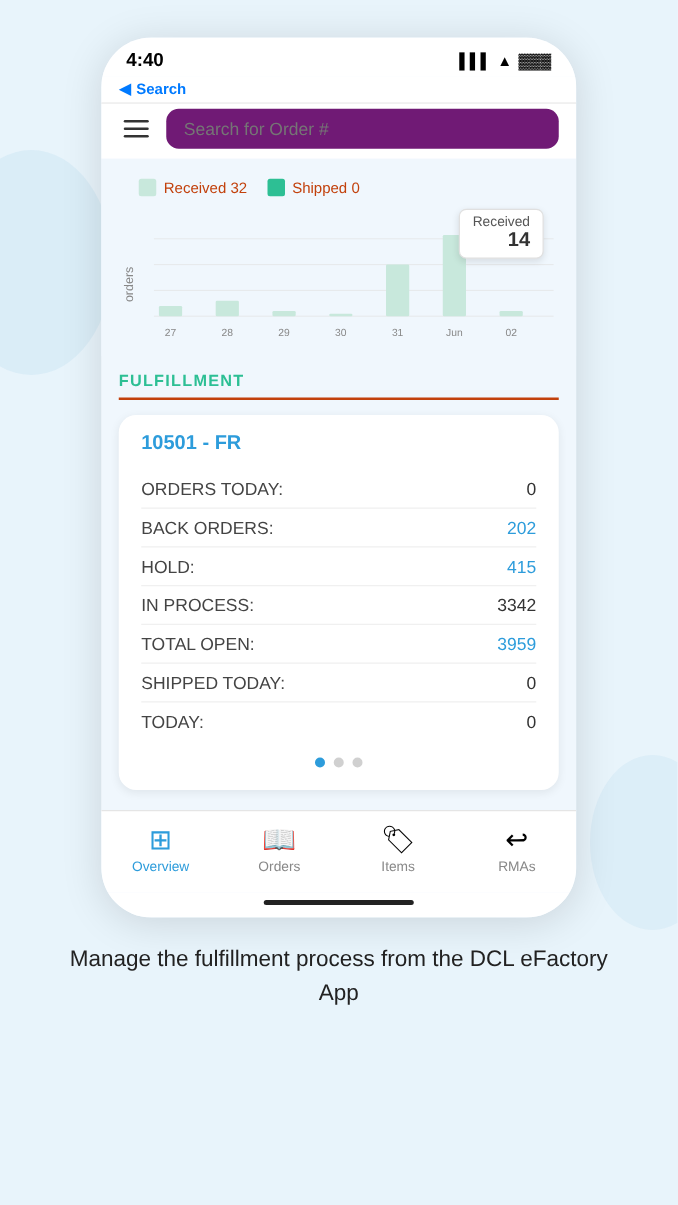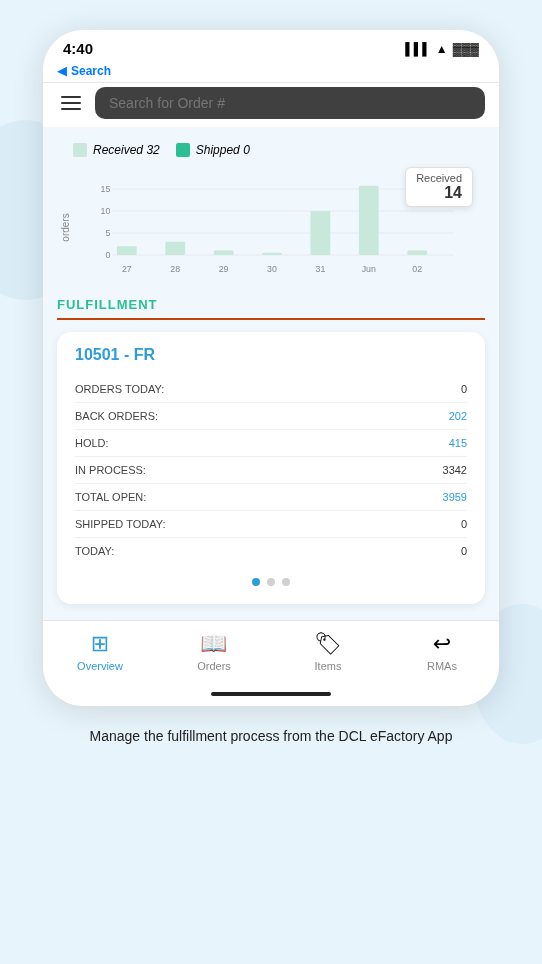--- a/index.html
+++ b/index.html
@@ -7,21 +7,21 @@
       width: 542px;
       min-height: 964px;
       background: #e8f4fb;
       font-family: -apple-system, BlinkMacSystemFont, 'Segoe UI', sans-serif;
       display: flex;
       flex-direction: column;
       align-items: center;
     }
 
     .phone-wrapper {
-      width: 456px;
+      width: 380px;
       background: #f0f7fd;
       border-radius: 40px;
       margin: 30px auto 0;
       box-shadow: 0 4px 32px rgba(0,0,0,0.13);
       overflow: hidden;
       position: relative;
     }
 
     
     .status-bar {
@@ -63,21 +63,21 @@
     }
     .hamburger-btn span {
       display: block;
       width: 20px;
       height: 2px;
       background: #333;
       border-radius: 2px;
     }
     .search-bar {
       flex: 1;
-      background: #404040;
+      background: #701a75;
       border-radius: 10px;
       padding: 8px 14px;
       font-size: 14px;
       color: #aaa;
       border: none;
       outline: none;
     }
 
     
     .back-nav {
@@ -107,22 +107,21 @@
       display: flex;
       gap: 16px;
       margin-bottom: 10px;
       padding-left: 20px;
     }
     .legend-item {
       display: flex;
       align-items: flex-start;
       gap: 6px;
       font-size: 12px;
-      color: #000000;
-      font-style: italic;
+      color: #c2410c;
     }
     .legend-dot {
       width: 14px;
       height: 14px;
       border-radius: 2px;
     }
     .legend-received { background: #c8e8dc; }
     .legend-shipped { background: #2dbf94; }
 
     .tooltip-box {
@@ -171,21 +170,21 @@
       font-weight: 600;
       color: #2d9cdb;
       margin-bottom: 12px;
     }
     .card-row {
       display: flex;
       justify-content: space-between;
       align-items: center;
       padding: 7px 0;
       border-bottom: 1px solid #f0f0f0;
-      font-size: 11px;
+      font-size: 14px;
     }
     .card-row:last-child { border-bottom: none; }
     .row-label {
       color: #444;
       font-weight: 500;
     }
     .row-value { color: #333; font-weight: 500; }
     .row-value.blue { color: #2d9cdb; }
     .row-value.zero { color: #333; }
 
@@ -242,21 +241,21 @@
       width: 120px;
       height: 4px;
       background: #222;
       border-radius: 2px;
     }
 
     
     .bottom-text {
       text-align: center;
       padding: 20px 40px 30px;
-      font-size: 14px;
+      font-size: 18px;
       color: #222;
       line-height: 1.5;
     }
 
     
     .blob-left {
       position: absolute;
       left: -40px;
       top: 120px;
       width: 130px;

